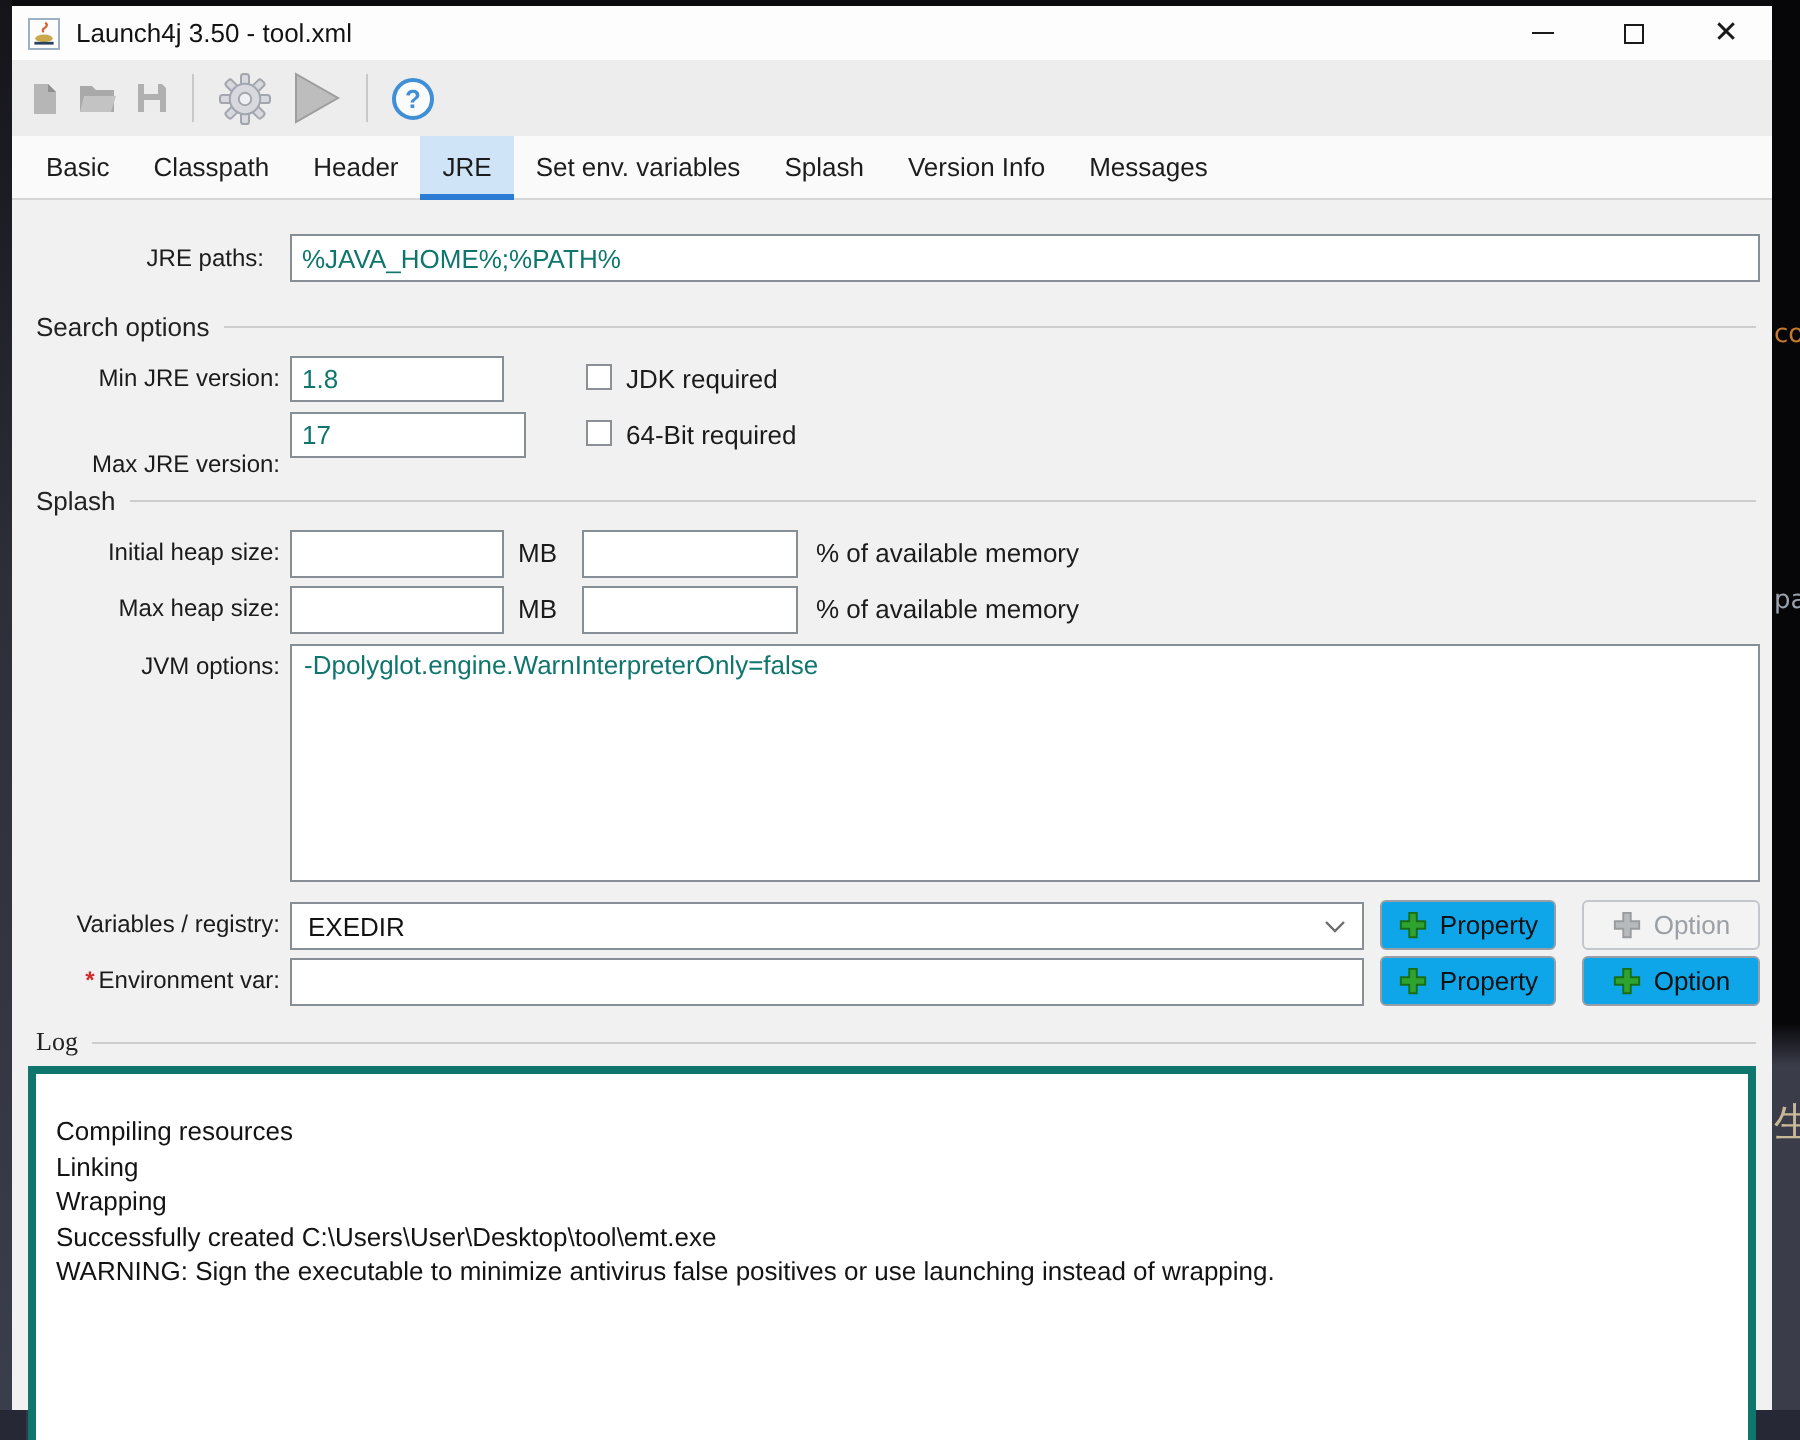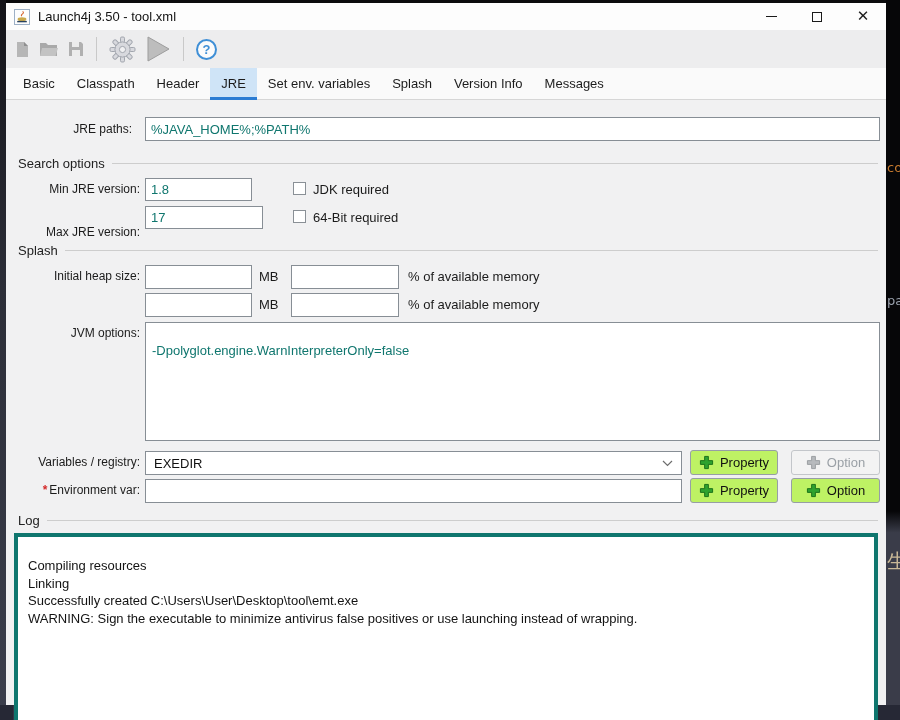--- a/index.html
+++ b/index.html
@@ -49,24 +49,24 @@
   .txt{position:absolute;font-size:13px;color:#1b1b1b;line-height:23px;height:23px;white-space:nowrap;}
   .tb{position:absolute;border:1px solid #878e95;background:#fff;font:13px "Liberation Sans",sans-serif;
       padding:0 5px;color:#0f766e;box-sizing:border-box;outline:none;}
   .grp{position:absolute;left:12px;right:8px;display:flex;align-items:center;gap:7px;
        font-size:13px;color:#222;}
   .grp .line{flex:1;border-top:1px solid #cdcdcd;height:0;}
   .cb{position:absolute;width:13px;height:13px;background:#fff;border:1px solid #8a9096;box-sizing:border-box;}
   .combo{position:absolute;background:#fff;border:1px solid #878e95;box-sizing:border-box;
          display:flex;align-items:center;justify-content:space-between;padding:0 8px;font-size:13px;color:#111;}
   .btn{position:absolute;display:inline-flex;align-items:center;justify-content:center;gap:6px;
-       background:#bef264;border:1px solid #979ea6;border-radius:3px;font-size:13px;color:#111;
+       background:#0ea5e9;border:1px solid #979ea6;border-radius:3px;font-size:13px;color:#111;
        box-sizing:border-box;font-family:"Liberation Sans",sans-serif;}
   .btn.disabled{background:#f3f3f3;border-color:#c3c6ca;color:#9aa0a6;}
-  textarea.tb{resize:none;padding:20px 6px;line-height:16px;}
+  textarea.tb{resize:none;padding:2px 6px;line-height:16px;}
   .logbox{position:absolute;left:8px;top:530px;width:864px;height:192px;background:#fff;
           border:4px solid #0f766e;box-sizing:border-box;padding:20px 10px;overflow:hidden;}
   .logline{font-size:13px;line-height:17.5px;color:#131313;white-space:nowrap;}
   .red{color:#d42a2a;font-weight:bold;margin-right:2px;}
 </style>
 </head>
 <body>
 
 <div class="stage">
 
@@ -187,20 +187,21 @@
       <span>Splash</span>
       <span class="line"></span>
     </div>
 
     <div class="lbl" style="left:6px;top:262px;width:128px;">Initial heap size:</div>
     <input class="tb" style="left: 139px; top: 262px; width: 107px; height: 24px;" value="">
     <div class="txt" style="left:253px;top:262px;line-height:24px;">MB</div>
     <input class="tb" style="left: 285px; top: 262px; width: 108px; height: 24px;" value="">
     <div class="txt" style="left:402px;top:262px;line-height:24px;">% of available memory</div>
 
+    <div class="lbl" style="left:6px;top:290px;width:128px;">Max heap size:</div>
     <input class="tb" style="left: 139px; top: 290px; width: 107px; height: 24px;" value="">
     <div class="txt" style="left:253px;top:290px;line-height:24px;">MB</div>
     <input class="tb" style="left: 285px; top: 290px; width: 108px; height: 24px;" value="">
     <div class="txt" style="left:402px;top:290px;line-height:24px;">% of available memory</div>
 
     <div class="lbl" style="left:6px;top:320px;width:128px;height:20px;line-height:20px;">JVM options:</div>
     <textarea class="tb" style="left: 139px; top: 319px; width: 735px; height: 119px;" spellcheck="false">-Dpolyglot.engine.WarnInterpreterOnly=false</textarea>
 
     <div class="lbl" style="left:0px;top:448px;width:134px;">Variables / registry:</div>
     <div class="combo" style="left:139px;top:448px;width:537px;height:24px;">
@@ -232,25 +233,26 @@
         </svg>
       <span>Property</span>
     </button>
     <button class="btn" style="left:785px;top:475px;width:89px;height:25px;">
       <svg width="15" height="15" viewBox="0 0 16 16">
           <path d="M6 1.5h4v4.5h4.5v4H10v4.5H6V10H1.5V6H6z" fill="#2fa32f" stroke="#176e17"></path>
         </svg>
       <span>Option</span>
     </button>
 
-    <div class="grp" style="top:510px;">
+    <div class="grp" style="top:510px;font-family:Liberation Serif, serif;">
       <span>Log</span>
       <span class="line"></span>
     </div>
     <div class="logbox">
       <div class="logline">Compiling resources</div>
       <div class="logline">Linking</div>
+      <div class="logline">Wrapping</div>
       <div class="logline">Successfully created C:\Users\User\Desktop\tool\emt.exe</div>
       <div class="logline">WARNING: Sign the executable to minimize antivirus false positives or use launching instead of wrapping.</div>
     </div>
 
   </div>
 </div>
 
 </body></html>

